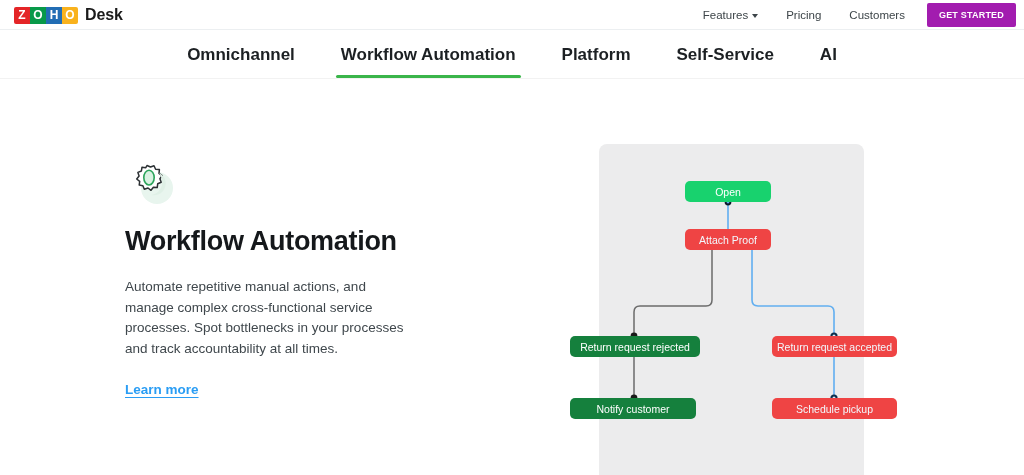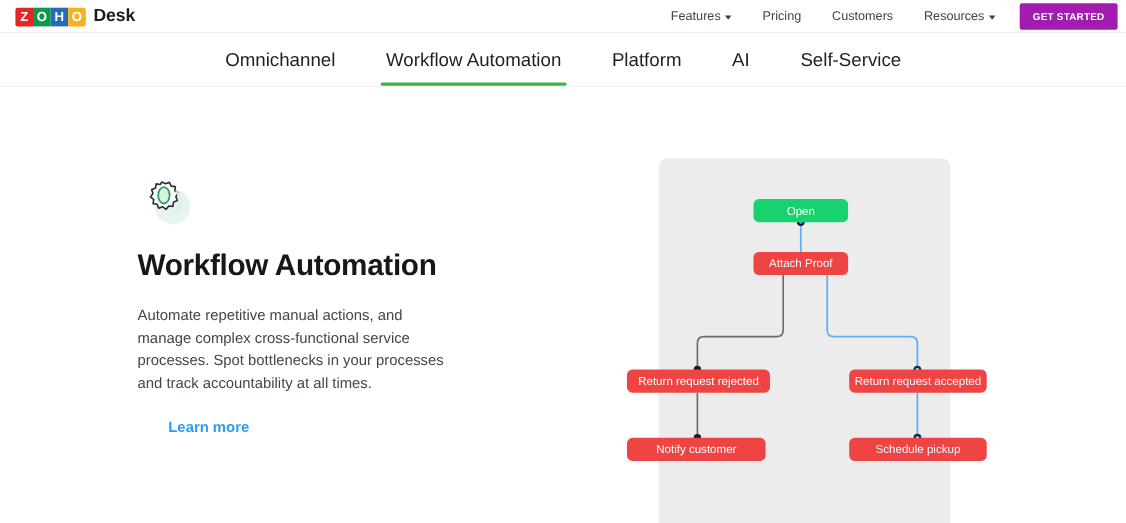--- a/index.html
+++ b/index.html
@@ -66,21 +66,21 @@
 
   
   .tabbar {
     position: absolute; left: 0; top: 31px;
     width: 1024px; height: 48px;
     display: flex; align-items: center; justify-content: center;
     gap: 0;
     border-bottom: 1px solid #f2f2f2;
   }
   .tab {
-    font-size: 17px; color: #1c2023; font-weight: 400;
+    font-size: 17px; color: #1c2023; font-weight: 700;
     padding: 0 23px; height: 46px;
     display: flex; align-items: center;
     position: relative; cursor: pointer; white-space: nowrap;
   }
   .tab.active::after {
     content: ""; position: absolute;
     left: 18px; right: 18px; bottom: 0;
     height: 3px; background: #3ab54a; border-radius: 2px;
   }
 
@@ -101,40 +101,40 @@
   .headline {
     font-size: 27px; font-weight: bold; color: #15181b;
     letter-spacing: -0.3px; line-height: 1.15; margin-bottom: 20px;
   }
   .body-copy {
     font-size: 13.5px; color: #3f474c; line-height: 1.52;
     width: 290px; margin-bottom: 21px;
   }
   .learn-link {
     font-size: 13.5px; color: #2a9df4; font-weight: 600;
-    text-underline-offset: 3px;
-    cursor: pointer; display: inline-block; margin-left: 28px;
+    text-decoration: underline; text-underline-offset: 3px;
+    cursor: pointer; display: inline-block;
   }
 
   
   .diagram { position: absolute; left: 0; top: 4px; width: 1024px; height: 475px; }
   .panel {
     position: absolute; left: 599px; top: 140px;
     width: 265px; height: 335px;
     background: #ececed; border-radius: 8px 8px 0 0;
   }
   .node {
     position: absolute; height: 21px;
     display: flex; align-items: center; justify-content: center;
     border-radius: 5px; font-size: 10.5px; white-space: nowrap;
     font-family: "Liberation Sans", sans-serif;
   }
   .node.green { background: #18d26e; color: #ffffff; }
   .node.blue  { background: #ef4444; color: #f2f8fd; }
-  .node.dark  { background: #ef4444; color: #ffffff; }
+  .node.dark  { background: #15803d; color: #ffffff; }
 
   .n-open      { left: 685px; top: 177px; width: 86px; }
   .n-attach    { left: 685px; top: 225px; width: 86px; }
   .n-rejected  { left: 570px; top: 332px; width: 130px; }
   .n-accepted  { left: 772px; top: 332px; width: 125px; }
   .n-notify    { left: 570px; top: 394px; width: 126px; }
   .n-schedule  { left: 772px; top: 394px; width: 125px; }
 </style>
 </head>
 <body>
@@ -155,43 +155,39 @@
     <div class="topnav-item">
       <span>Features</span>
       <span class="caret"></span>
     </div>
     <div class="topnav-item">
       <span>Pricing</span>
     </div>
     <div class="topnav-item">
       <span>Customers</span>
     </div>
-    <div class="topnav-item">
-      <span>Resources</span>
-      <span class="caret"></span>
-    </div>
     <button class="cta-btn">GET STARTED</button>
   </div>
 </div>
 
 <div class="tabbar">
   <div class="tab">
     <span>Omnichannel</span>
   </div>
   <div class="tab active">
     <span>Workflow Automation</span>
   </div>
   <div class="tab">
     <span>Platform</span>
   </div>
   <div class="tab">
+    <span>Self-Service</span>
+  </div>
+  <div class="tab">
     <span>AI</span>
-  </div>
-  <div class="tab">
-    <span>Self-Service</span>
   </div>
 </div>
 
 <div class="copy">
 
   <div class="gear-wrap">
     <div class="gear-blob"></div>
     <svg class="gear-svg" width="52" height="48" viewBox="0 0 52 48">
       <g transform="translate(4,4)">
         <path d="M18 1.5 L21.5 3 L25 1.8 L26.6 5.2 L30.4 5.6 L30 9.4 L33.1 11.6 L30.9 14.7

